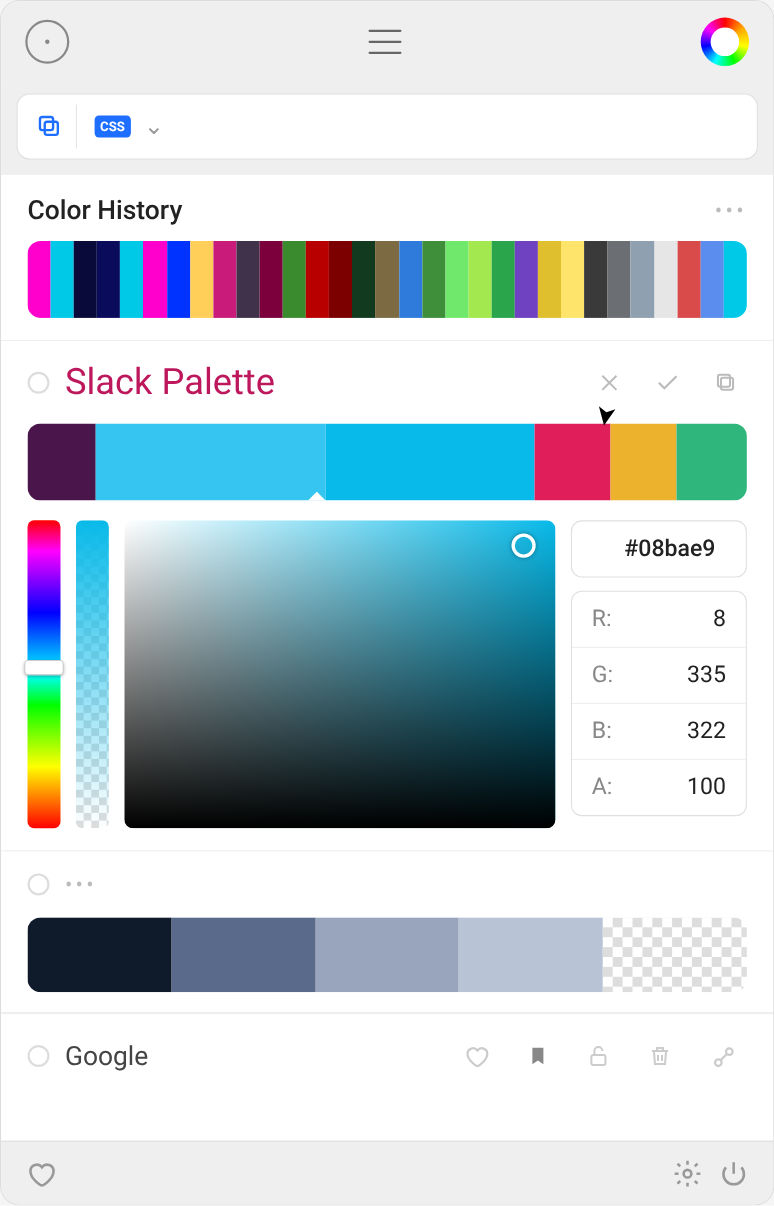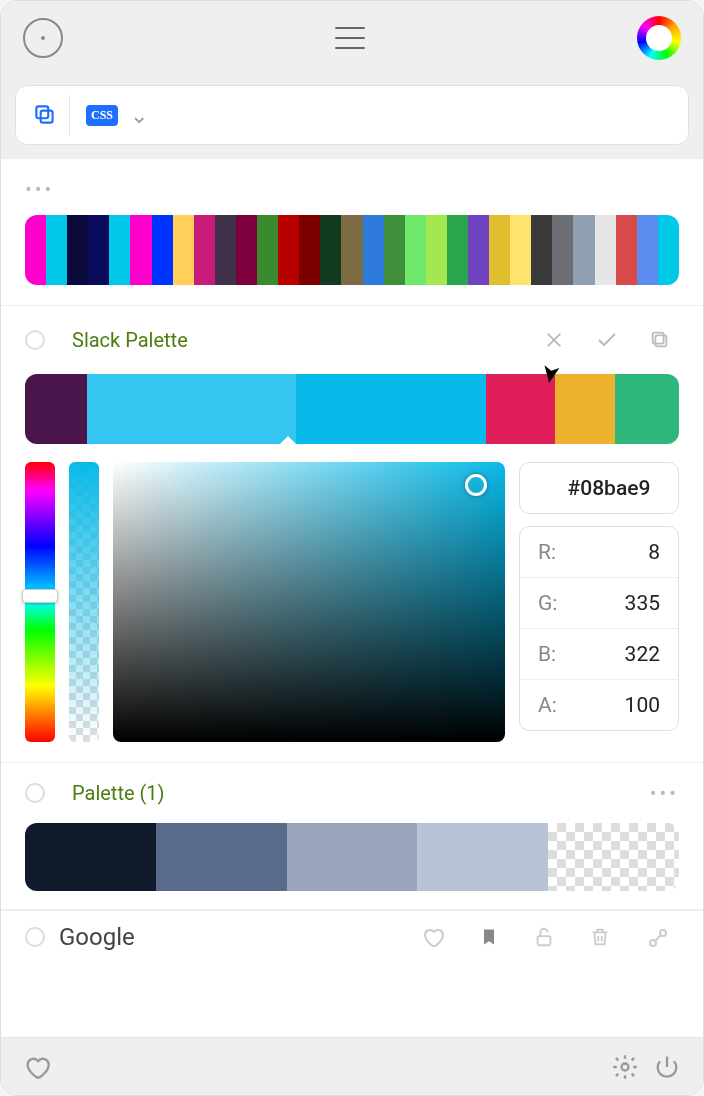--- a/index.html
+++ b/index.html
@@ -62,21 +62,21 @@
   }
   .copy-icon-box {
     width:40px;height:40px;
     display:flex;align-items:center;justify-content:center;
     border-right:1px solid #e5e5e5;
     padding-right:10px;
     margin-right:4px;
   }
   .css-badge{
     background:#1e6fff;color:#fff;font-size:12px;font-weight:700;
-    padding:3px 5px;border-radius:4px;font-family:Liberation Serif, serif;
+    padding:3px 5px;border-radius:4px;
   }
   .format-label{ font-size:24px; font-weight:500; color:#222; flex:1;}
   .chev{ color:#999; font-size:22px;}
 
   .main {
     flex:1;
     background:#fff;
     overflow:hidden;
     display:flex;
     flex-direction:column;
@@ -97,21 +97,21 @@
     overflow:hidden;
     margin-bottom:20px;
   }
   .history-strip > div{ flex:1 0 auto;}
   .hr{ border:none; border-top:1px solid #eee;}
 
   .palette-header {
     display:flex; align-items:center; gap:14px; margin-bottom:18px;
   }
   .radio{ width:20px;height:20px;border:2px solid #ddd;border-radius:50%;}
-  .palette-title{ font-size:20px; color:#4d7c0f; flex:1;margin-left:13px;}
+  .palette-title{ font-size:33px; color:#be185d; flex:1;}
   .hdr-icon{ color:#bbb; padding:4px 8px; cursor:pointer;}
 
   .slack-bar{
     height:70px; display:flex; border-radius:12px; overflow:hidden; position:relative; margin-bottom:18px;
   }
   .slack-bar>div{height:100%;}
   .slack-notch{
     position:absolute; bottom:-1px; left:254px;
     width:0;height:0;
     border-left:9px solid transparent;
@@ -177,21 +177,21 @@
 
   .palette-bar{
     height:68px;display:flex;border-radius:12px;overflow:hidden;margin-bottom:18px;
   }
   .palette-bar>div{flex:1;}
   .checker{
     background: repeating-conic-gradient(#ddd 0 25%, #fff 0 50%) 0 0/18px 18px;
   }
 
   .google-row{
-    padding:12px 24px 0;
+    padding:24px 24px 0;
     display:flex;align-items:center;gap:14px;
     border-top:1px solid #eee;
   }
   .google-title{font-size:24px;color:#444;flex:1;}
   .tool-icon{ color:#ccc; padding:0 10px; cursor:pointer;}
   .tool-icon.active{ color:#888;}
 
   .bottombar{
     height:58px;background:#efefef;border-top:1px solid #e2e2e2;
     display:flex;align-items:center;padding:0 22px;gap:14px;
@@ -224,20 +224,21 @@
       </div>
       <span class="css-badge">CSS</span>
       <span class="chev">⌄</span>
     </div>
   </div>
 
   <div class="main">
 
     <div class="section">
       <div class="section-header">
+        <div class="section-title">Color History</div>
         <div class="more-dots">•••</div>
       </div>
       <div class="history-strip" id="history-strip">
           <div style="background: rgb(255, 0, 204);"></div>
           <div style="background: rgb(0, 201, 232);"></div>
           <div style="background: rgb(10, 10, 58);"></div>
           <div style="background: rgb(11, 11, 92);"></div>
           <div style="background: rgb(0, 201, 232);"></div>
           <div style="background: rgb(255, 0, 204);"></div>
           <div style="background: rgb(0, 51, 255);"></div>
@@ -332,21 +333,20 @@
               </div>
           </div>
         </div>
       </div>
     </div>
     <hr class="hr">
 
     <div class="section">
       <div class="palette-header">
         <div class="radio"></div>
-        <div class="palette-title">Palette (1)</div>
         <div class="more-dots">•••</div>
       </div>
       <div class="palette-bar" id="palette1-bar">
           <div style="background: rgb(15, 26, 42);"></div>
           <div style="background: rgb(90, 106, 138);"></div>
           <div style="background: rgb(152, 165, 189);"></div>
           <div style="background: rgb(185, 195, 214);"></div>
           <div class="checker"></div>
         </div>
     </div>

